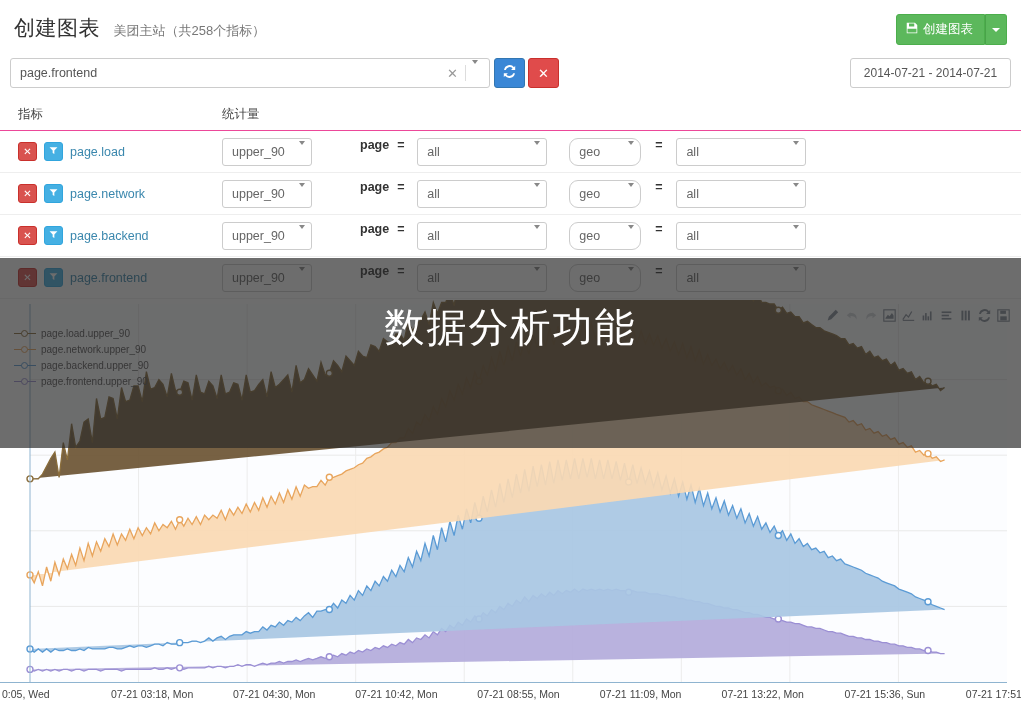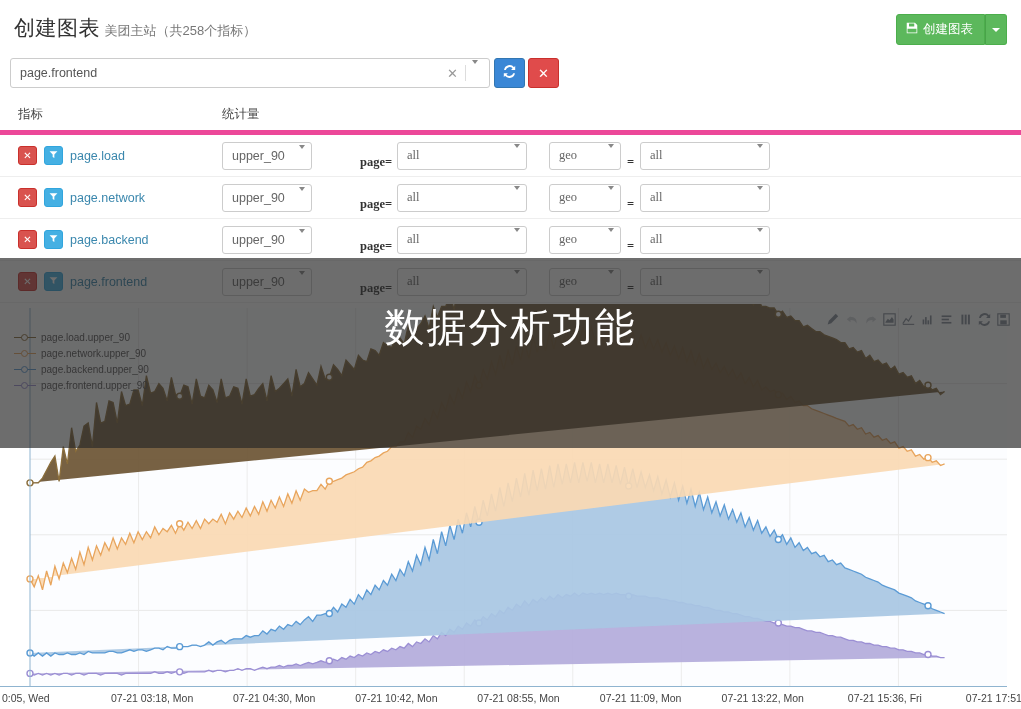--- a/index.html
+++ b/index.html
@@ -6,21 +6,21 @@
   html, body { margin:0; padding:0; }
   body {
     width:1021px; height:709px;
     font-family:"Liberation Sans","DejaVu Sans",sans-serif;
     background:#ffffff; color:#333; overflow:hidden; position:relative;
   }
 
   
   .page-head { position:relative; height:56px; padding:14px 14px 0 14px; }
   .page-title { display:inline-block; font-size:21px; color:#333; font-weight:400; letter-spacing:.5px; vertical-align:baseline; }
-  .page-sub { display:inline-block; font-size:13px; color:#777; vertical-align:baseline; }
+  .page-sub { display:inline-block; font-size:13px; color:#777; margin-left:9px; vertical-align:baseline; }
 
   .create-btn-group { position:absolute; right:14px; top:14px; display:flex; }
   .create-btn {
     background:#5cb85c; border:1px solid #4cae4c; color:#fff;
     font-size:12.5px; padding:6px 11px 6px 9px; border-radius:3px 0 0 3px;
     display:flex; align-items:center; gap:5px; cursor:pointer; white-space:nowrap;
   }
   .create-caret {
     background:#5cb85c; border:1px solid #4cae4c; border-left:1px solid #49a349;
     border-radius:0 3px 3px 0; width:22px; cursor:pointer;
@@ -51,21 +51,21 @@
 
   .date-range {
     position:absolute; right:10px; top:2px; width:161px; height:30px;
     border:1px solid #ccc; border-radius:3px; background:#fff;
     display:flex; align-items:center; justify-content:center;
     font-size:12px; color:#555; cursor:pointer;
   }
 
   
   .tbl { width:100%; }
-  .thead { display:flex; align-items:flex-end; border-bottom:5px solid #ec4899; padding:6px 0 7px 0; }
+  .thead { display:flex; align-items:flex-end; border-bottom:1px solid #ec4899; padding:6px 0 7px 0; }
   .th { font-size:12.5px; color:#444; }
   .th-metric { width:222px; padding-left:18px; }
   .th-stat   { width:138px; }
   .th-dim    { flex:1; }
   .th-dim .hint { font-size:10px; color:#999; }
 
   .trow { display:flex; align-items:center; height:42px; border-bottom:1px solid #eee; position:relative; }
   .c-metric { width:222px; display:flex; align-items:center; padding-left:18px; gap:7px; }
   .mini-btn {
     width:19px; height:19px; border-radius:3px; display:flex;
@@ -79,25 +79,25 @@
   .c-stat { width:138px; }
   .sel {
     border:1px solid #ccc; border-radius:3px; background:#fff; height:28px;
     display:inline-flex; align-items:center; padding:0 6px 0 9px;
     font-size:12.5px; color:#666; cursor:pointer;
   }
   .sel .v { flex:1; white-space:nowrap; }
   .sel .cr { margin-left:8px; }
   .sel-stat { width:90px; }
 
-  .c-dim { flex:1; display:flex; align-items:flex-end; gap:0;font-family:Liberation Serif, serif; }
+  .c-dim { flex:1; display:flex; align-items:flex-start; gap:8px; }
   .eq { font-size:12.5px; color:#333; font-weight:bold; padding:0 5px 0 0; letter-spacing:-.2px; }
   .dimlbl { font-size:12.5px; color:#333; font-weight:bold; }
   .sel-val  { width:130px; }
-  .sel-geo  { width:72px; margin-left:22px; }
+  .sel-geo  { width:72px; margin-left:14px;border-radius:9px; }
   .sel-gval { width:130px; }
 
   
   .chart-area { position:relative; height:415px; margin-top:1px; background:#fff; }
   .plot { position:absolute; left:0; top:0; width:1021px; height:382px; overflow:hidden; }
   .plot svg { display:block; }
 
   .legend { position:absolute; left:14px; top:28px; z-index:4; }
   .leg-item { display:flex; align-items:center; gap:5px; margin-bottom:5px; font-size:10px; color:#555; }
   .leg-mark { width:22px; height:9px; position:relative; flex:none; }
@@ -164,20 +164,21 @@
     <span>
       <svg width="13" height="13" viewBox="0 0 16 16">
           <path fill="#fff" d="M13.6 2.7A7 7 0 0 0 1.3 6h2.1a5 5 0 0 1 8.4-1.9L10 6h5V1l-1.4 1.7zM12.6 10a5 5 0 0 1-8.4 1.9L6 10H1v5l1.4-1.7A7 7 0 0 0 14.7 10h-2.1z"></path>
         </svg>
     </span>
   </div>
   <div class="sq-btn btn-del">
     <span>✕</span>
   </div>
 
+  <div class="date-range">2014-07-21 - 2014-07-21</div>
 </div>
 
 <div class="tbl">
   <div class="thead">
     <div class="th th-metric">指标</div>
     <div class="th th-stat">统计量</div>
   </div>
   <div id="rows-host">
       <div class="trow">
         <div class="c-metric">
@@ -479,20 +480,20 @@
   <div class="xaxis">
     <div class="xline"></div>
     <div id="xticks-host">
         <div class="xtick first" style="left: 30px;">0:05, Wed</div>
         <div class="xtick" style="left: 152.125px;">07-21 03:18, Mon</div>
         <div class="xtick" style="left: 274.25px;">07-21 04:30, Mon</div>
         <div class="xtick" style="left: 396.375px;">07-21 10:42, Mon</div>
         <div class="xtick" style="left: 518.5px;">07-21 08:55, Mon</div>
         <div class="xtick" style="left: 640.625px;">07-21 11:09, Mon</div>
         <div class="xtick" style="left: 762.75px;">07-21 13:22, Mon</div>
-        <div class="xtick" style="left: 884.875px;">07-21 15:36, Fri</div>
+        <div class="xtick" style="left: 884.875px;">07-21 15:36, Sun</div>
         <div class="xtick" style="left: 1007px;">07-21 17:51, Mon</div>
       </div>
   </div>
 </div>
 
 <div class="overlay"></div>
 <div class="overlay-text">数据分析功能</div>
 
 </body></html>

